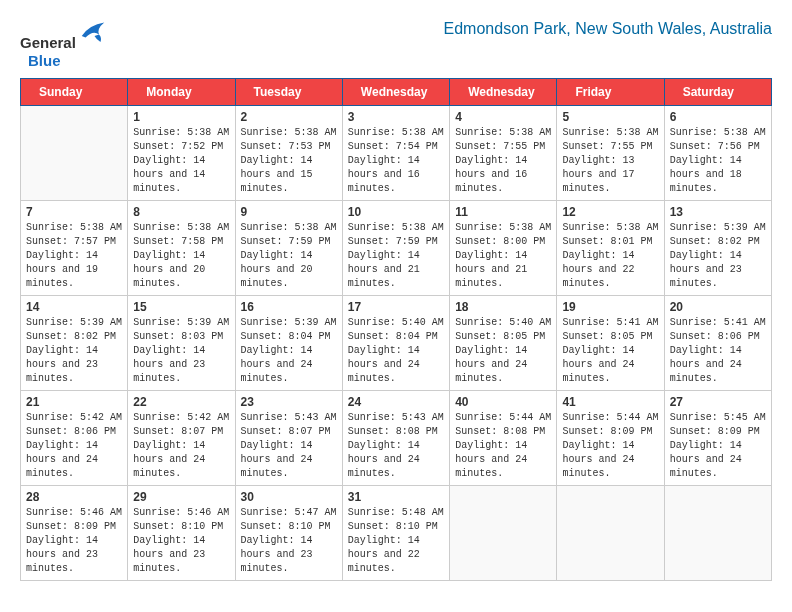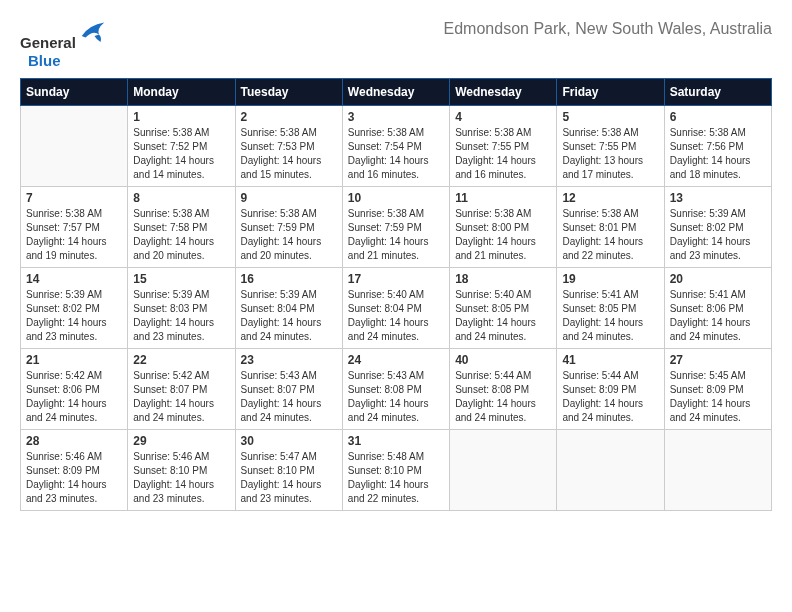--- a/index.html
+++ b/index.html
@@ -28,34 +28,34 @@
     .title-section {
       text-align: right;
     }
     .month-title {
       font-size: 36px;
       font-weight: bold;
       color: #333;
     }
     .location-title {
       font-size: 16px;
-      color: #737373;
+      color: #0369a1;
       margin-left: 41px;
     }
     .calendar-table {
       width: 100%;
       border-collapse: collapse;
       margin-top: 8px;
       font-size: 11px;
     }
     .calendar-table th {
-      background-color: #0f172a;
+      background-color: #ef4444;
       color: #fff;
       text-align: left;
-      padding: 6px 5px;
+      padding: 6px 18px;
       font-size: 12px;
       border: 1px solid #1a5a9a;
     }
     .calendar-table td {
       vertical-align: top;
       border: 1px solid #ccc;
       padding: 4px 5px;
       width: 14.28%;
       height: 80px;
     }
@@ -63,20 +63,21 @@
       font-size: 12px;
       font-weight: bold;
       color: #333;
       display: block;
       margin-bottom: 2px;
     }
     .day-info {
       font-size: 10px;
       color: #333;
       line-height: 1.4;
+      font-family: Liberation Mono, monospace;
     }
     .empty-cell {
       background: #f9f9f9;
     }
   </style>
 </head>
 <body>
 
 <div>
   <div class="header-logo">

